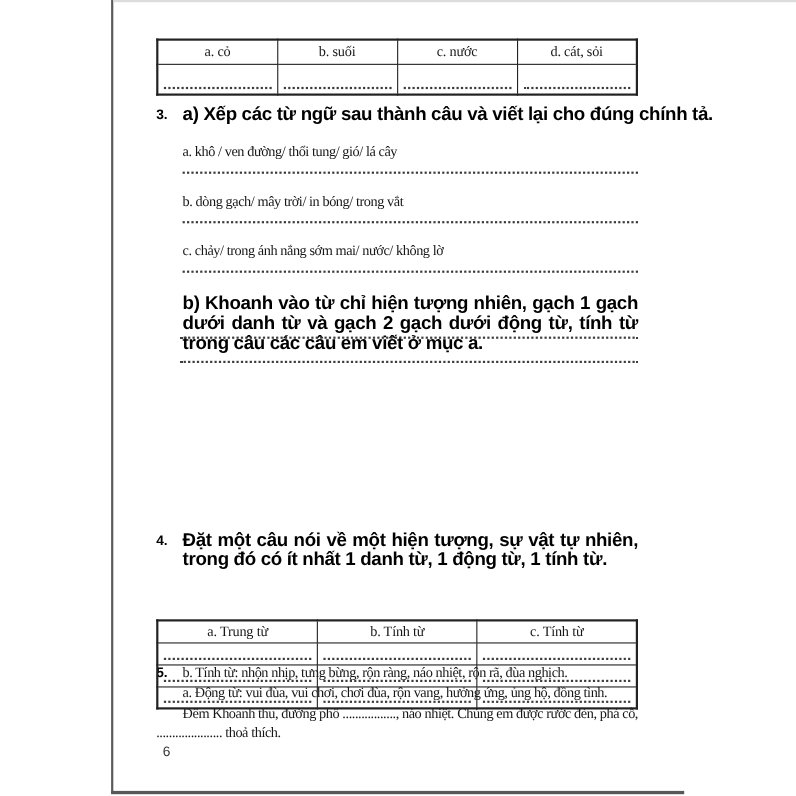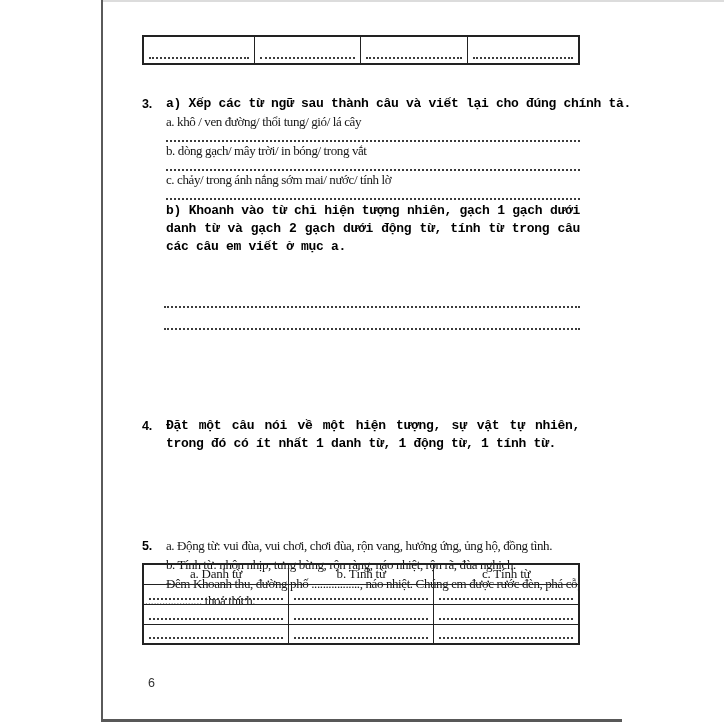--- a/index.html
+++ b/index.html
@@ -24,45 +24,51 @@
   .wtable td { border:1px solid #222; vertical-align:bottom; }
   #table1 th { height:22px; }
   #table1 td { height:28px; }
   #table2 th { height:20px; }
   #table2 td { height:20px; }
   .cell-dots { margin:0 5px 4px 5px; border-bottom:2px dotted #3c3c3c; height:1px; }
 
   
   .sec { position:relative; padding-left:24px; }
   .sec-num { position:absolute; left:0; top:0; font-family:"Liberation Sans", sans-serif; font-weight:bold; font-size:12.5px; letter-spacing:-0.2px; color:#000; line-height:18px; }
-  .hbold { font-family:Liberation Mono, monospace; font-weight:bold; font-size:13px; letter-spacing:-0.3px; color:#000; line-height:18px; text-align:justify; }
+  .hbold { font-family:Liberation Sans, sans-serif; font-weight:bold; font-size:17px; letter-spacing:-0.3px; color:#000; line-height:18px; text-align:justify; }
   .hbold.nowrap { white-space:nowrap; text-align:left; }
 
-  .item { font-size:13px; letter-spacing:-0.4px; line-height:17px; white-space:nowrap; margin-top:0; }
+  .item { font-size:13px; letter-spacing:-0.4px; line-height:17px; white-space:nowrap; margin-top:16px; }
   .dots { height:12px; border-bottom:2px dotted #3c3c3c; margin-left:0; }
   .dots-wide { height:12px; border-bottom:2px dotted #3c3c3c; margin-left:22px; }
 
-  .para { font-size:13px; letter-spacing:-0.4px; line-height:17px; text-align:justify; margin-left:-24px; text-indent:24px; } .mt6{margin-top:2px;} .mt2{margin-top:2px;} .mt10{margin-top:10px;}
+  .para { font-size:13px; letter-spacing:-0.4px; line-height:17px; text-align:justify; margin-left:-24px; text-indent:24px; } .mt6{margin-top:19px;} .mt2{margin-top:2px;} .mt10{margin-top:10px;}
 
   #page-num { position:absolute; left:148px; top:676px; font-family:"Liberation Sans", sans-serif; font-size:12.5px; color:#333; }
 </style>
 </head>
 <body>
 
 <div id="scan">
 
   <div class="edge-left"></div>
   <div class="edge-top"></div>
   <div class="edge-bottom"></div>
 
   <div id="content">
 
     <div class="blk" style="top:35px;">
       <table id="table1" class="wtable">
         <tbody>
+            <tr>
+          <th style="width:25%">a. cỏ</th>
+          <th style="width:25%">b. suối</th>
+          <th style="width:25%">c. nước</th>
+          <th style="width:25%">d. cát, sỏi</th>
+        </tr>
         <tr>
           <td>
                 <div class="cell-dots"></div>
               </td>
           <td>
                 <div class="cell-dots"></div>
               </td>
           <td>
                 <div class="cell-dots"></div>
               </td>
@@ -74,46 +80,46 @@
         </table>
     </div>
 
     <div class="blk sec" style="top:95px;">
       <span class="sec-num">3.</span>
       <div class="hbold nowrap">a) Xếp các từ ngữ sau thành câu và viết lại cho đúng chính tả.</div>
       <div class="item">a. khô / ven đường/ thổi tung/ gió/ lá cây</div>
       <div class="dots"></div>
       <div class="item">b. dòng gạch/ mây trời/ in bóng/ trong vắt</div>
       <div class="dots"></div>
-      <div class="item">c. chảy/ trong ánh nắng sớm mai/ nước/ tính lờ</div>
+      <div class="item">c. chảy/ trong ánh nắng sớm mai/ nước/ không lờ</div>
       <div class="dots"></div>
       <div class="hbold mt6">b) Khoanh vào từ chỉ hiện tượng nhiên, gạch 1 gạch dưới danh từ và gạch 2 gạch dưới động từ, tính từ trong câu các câu em viết ở mục a.</div>
     </div>
 
     <div class="blk sec" style="top:256px;">
       <span class="sec-num">4.</span>
       <div class="hbold">Đặt một câu nói về một hiện tượng, sự vật tự nhiên, trong đó có ít nhất 1 danh từ, 1 động từ, 1 tính từ.</div>
     </div>
     <div class="blk" style="top:296px;">
       <div class="dots-wide"></div>
       <div class="dots-wide mt10"></div>
     </div>
 
     <div class="blk sec" style="top:338px;">
       <span class="sec-num">5.</span>
+      <div class="item" style="margin-top:2px;">b. Tính từ: nhộn nhịp, tưng bừng, rộn ràng, náo nhiệt, rộn rã, đùa nghịch.</div>
       <div class="item mt2">a. Động từ: vui đùa, vui chơi, chơi đùa, rộn vang, hưởng ứng, ủng hộ, đồng tình.</div>
-      <div class="item" style="margin-top:2px;">b. Tính từ: nhộn nhịp, tưng bừng, rộn ràng, náo nhiệt, rộn rã, đùa nghịch.</div>
       <div class="para mt2">Đêm Khoanh thu, đường phố ................., náo nhiệt. Chúng em được rước đèn, phá cỗ, ..................... thoả thích.</div>
     </div>
 
     <div class="blk" style="top:563px;">
       <table id="table2" class="wtable">
         <tbody>
             <tr>
-          <th style="width:33.4%">a. Danh từ</th>
+          <th style="width:33.4%">a. Trung từ</th>
           <th style="width:33.3%">b. Tính từ</th>
           <th style="width:33.3%">c. Tính từ</th>
         </tr>
         <tr>
           <td>
                 <div class="cell-dots"></div>
               </td>
           <td>
                 <div class="cell-dots"></div>
               </td>

